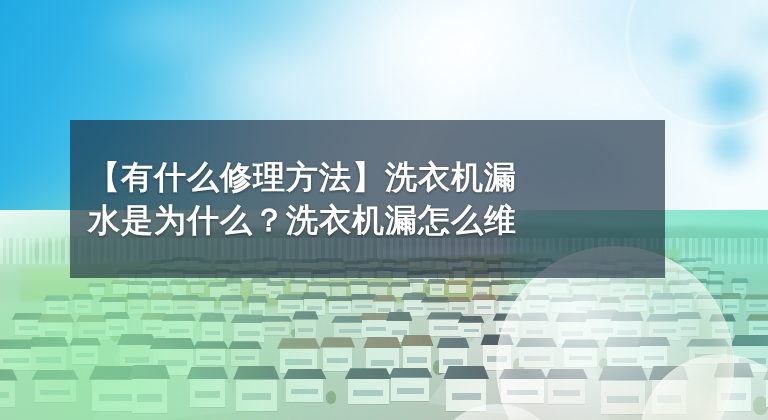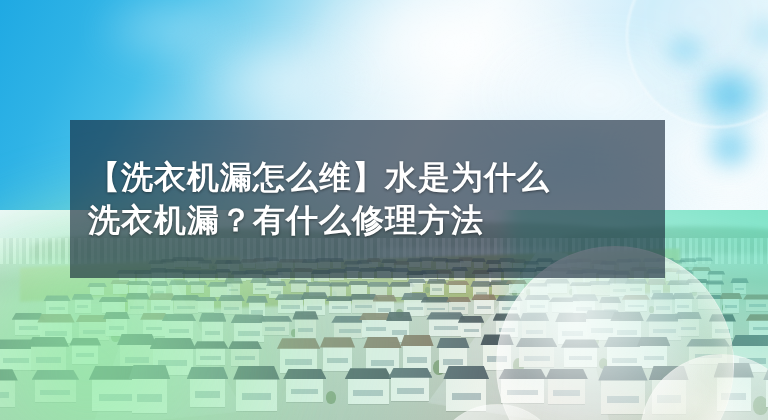--- a/index.html
+++ b/index.html
@@ -1013,17 +1013,17 @@
   <div class="bubble-wash2"></div>
   <div class="bubble-big"></div>
   <div class="bubble-big-rim"></div>
   <div class="bubble-tr"></div>
 
   <div class="fbub fb3"></div>
   <div class="fbub fb2"></div>
   <div class="fbub fb1"></div>
 
   <div class="title-box">
-    <div class="title-line">【洗衣机漏怎么维】水是为什么</div>
-    <div class="title-line">洗衣机漏？有什么修理方法</div>
+    <div class="title-line">【有什么修理方法】洗衣机漏</div>
+    <div class="title-line">水是为什么？洗衣机漏怎么维</div>
   </div>
 
 </div>
 
 </body></html>

